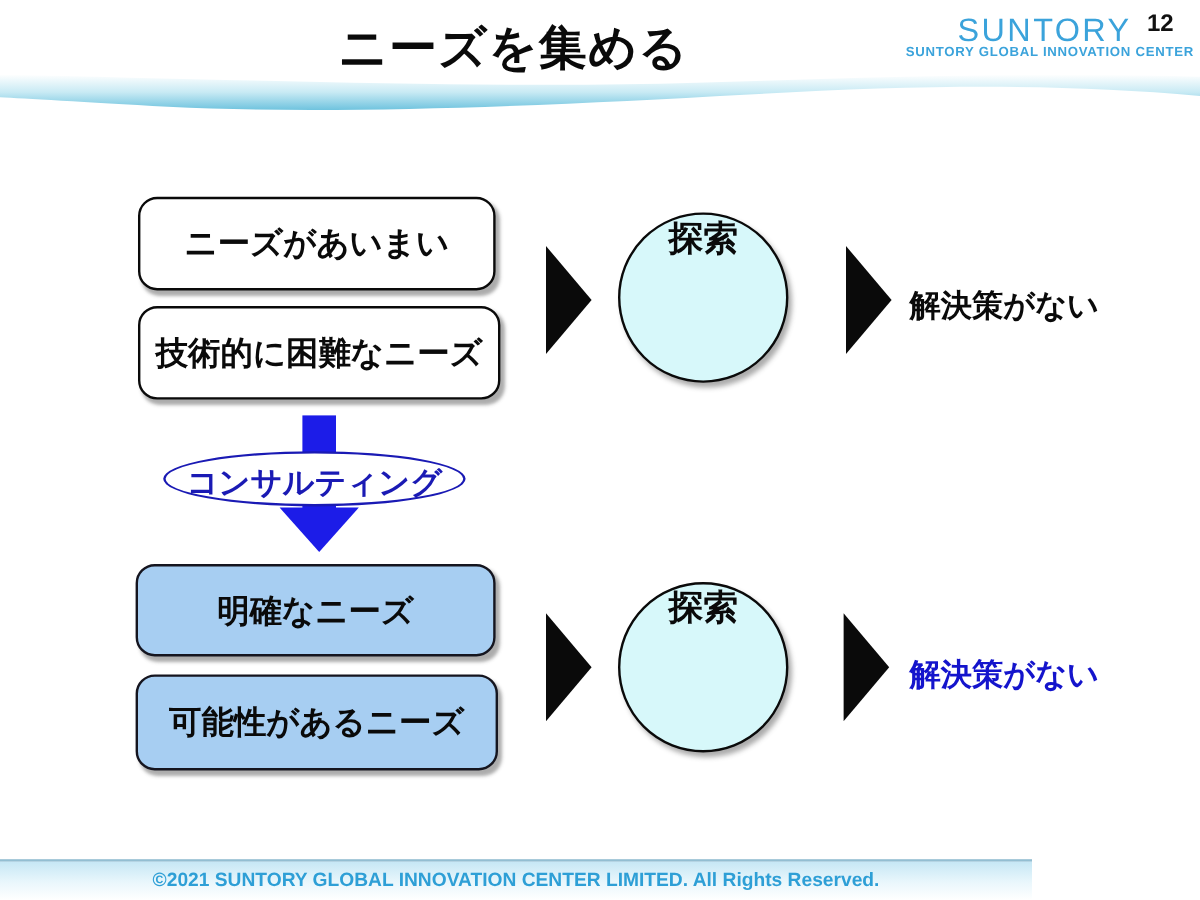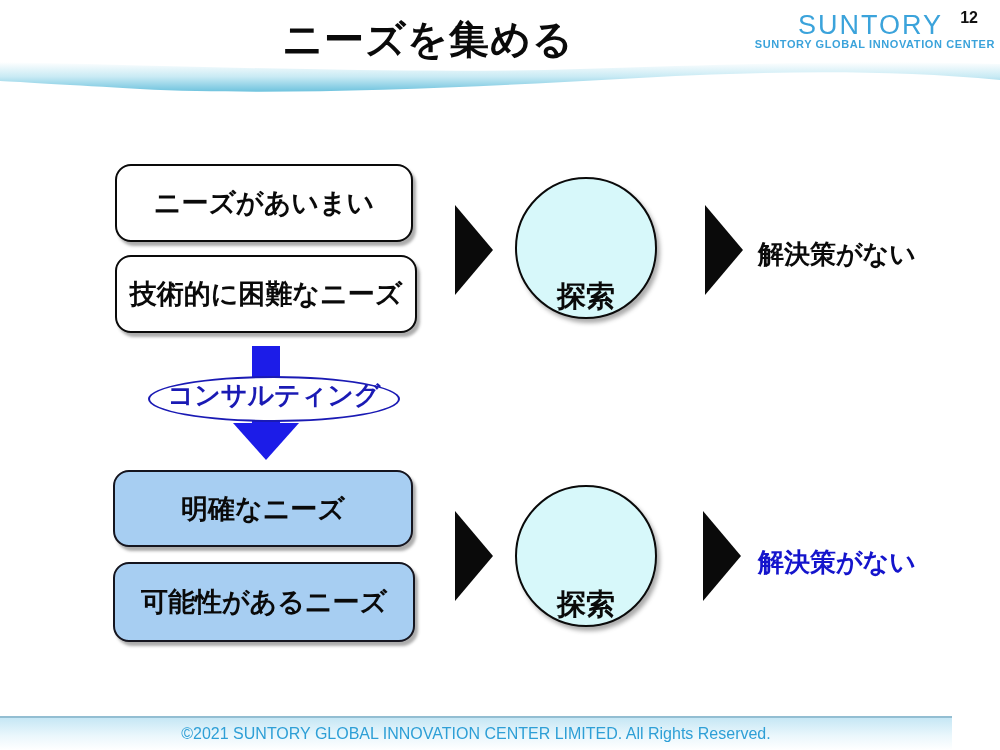--- a/index.html
+++ b/index.html
@@ -16,21 +16,21 @@
   .brand {
     position:absolute; top:10px; right:57px;
     font-size:27px; font-weight:normal; color:#3ba3db; letter-spacing:2px;
   }
   .brand-sub {
     position:absolute; top:38px; right:5px;
     font-size:11px; font-weight:bold; color:#3ba3db; letter-spacing:0.6px;
   }
   .page-num {
     position:absolute; top:9px; right:22px;
-    font-size:16px; font-weight:bold; color:#111;
+    font-size:20px; font-weight:bold; color:#111;
   }
   .wave { position:absolute; left:0; top:58px; width:1000px; height:55px; }
   
   .flow-box {
     position:absolute; display:flex; align-items:center; justify-content:center;
     border:2.5px solid #0a0a0a; border-radius:16px; background:#ffffff;
     font-size:27px; font-weight:bold; color:#0a0a0a;
     box-shadow:3px 4px 3px rgba(70,70,70,0.45);
   }
   .flow-box.blue { background:#a7cef2; border-color:#15151f; }
@@ -45,48 +45,48 @@
     border-left:38px solid #0a0a0a;
   }
   .tri-1 { left:455px; top:205px; }
   .tri-2 { left:705px; top:205px; }
   .tri-3 { left:455px; top:511px; }
   .tri-4 { left:703px; top:511px; }
   
   .circle {
     position:absolute; width:142px; height:142px; border-radius:50%;
     background:#d7f8fa; border:2.5px solid #0a0a0a;
-    display:flex; align-items:flex-end; justify-content:center;
+    display:flex; align-items:flex-start; justify-content:center;
     font-size:29px; font-weight:bold; color:#0a0a0a;
     box-shadow:3px 4px 4px rgba(70,70,70,0.45);
   }
   .circle-1 { left:515px; top:177px; }
   .circle-2 { left:515px; top:485px; }
   
   .result {
     position:absolute; font-size:26px; font-weight:bold; color:#0a0a0a;
     white-space:nowrap;
   }
   .result-1 { left:758px; top:237px; }
   .result-2 { left:758px; top:545px; color:#1414cc; }
   
   .down-arrow { position:absolute; left:224px; top:346px; width:84px; height:116px; z-index:1; }
   .consult-ellipse {
-    position:absolute; left:148px; top:376px; width:252px; height:46px; z-index:2;
+    position:absolute; left:136px; top:376px; width:252px; height:46px; z-index:2;
     background:#ffffff; border:2.5px solid #1a1ab4; border-radius:50%;
-    display:flex; align-items:flex-start; justify-content:center;
+    display:flex; align-items:flex-end; justify-content:center;
     font-size:26px; font-weight:bold; color:#1a1ab4; white-space:nowrap;
   }
   
   .footer {
-    position:absolute; left:0; bottom:0; width:952px; height:34px;
+    position:absolute; left:0; bottom:0; width:860px; height:34px;
     border-top:2px solid #93bed2;
     background:linear-gradient(to bottom, #c6e7f5 0%, #eaf7fc 55%, #ffffff 100%);
     display:flex; align-items:center; justify-content:center;
-    font-size:16px; font-weight:normal; color:#2e9fd6;
+    font-size:16px; font-weight:bold; color:#2e9fd6;
   }
 </style>
 </head>
 <body>
 
 <div class="slide">
 
   <div class="title">ニーズを集める</div>
   <div class="brand">SUNTORY</div>
   <div class="brand-sub">SUNTORY GLOBAL INNOVATION CENTER</div>

